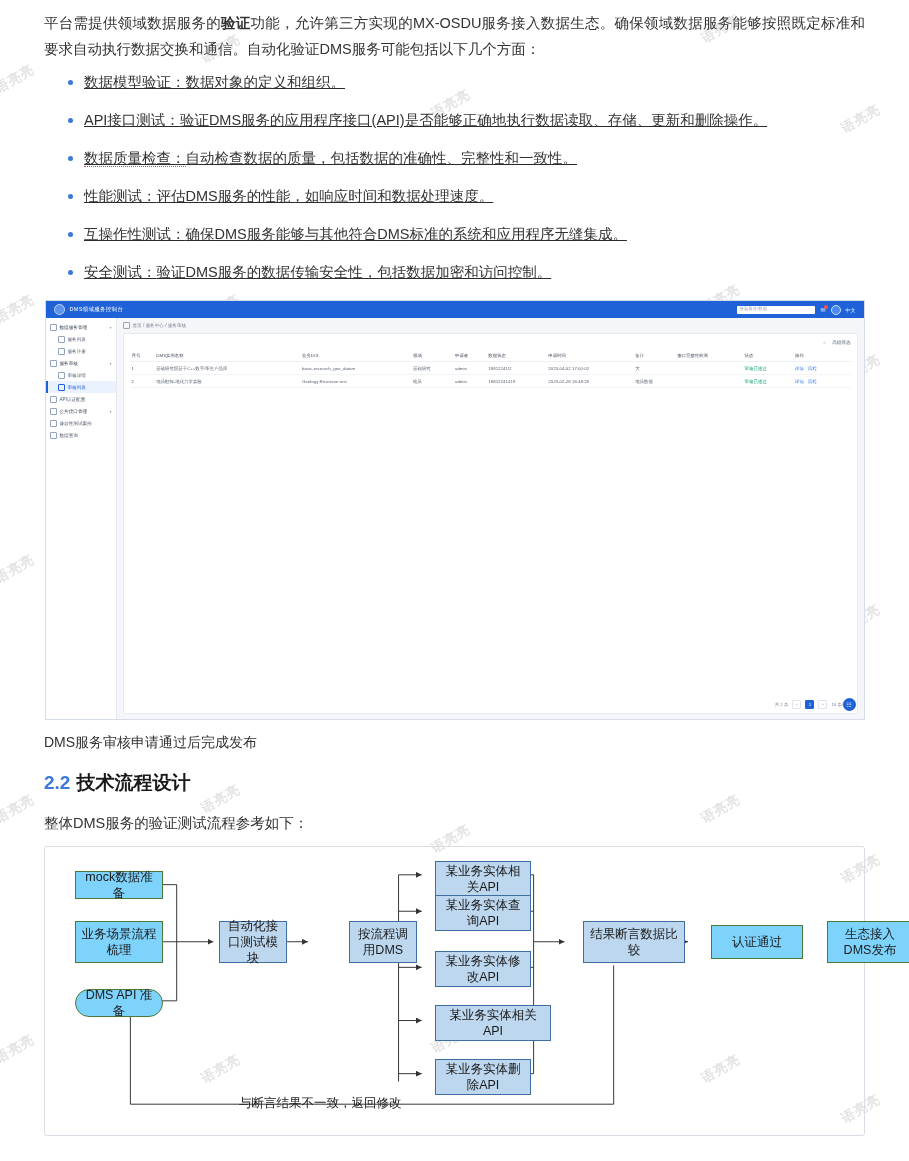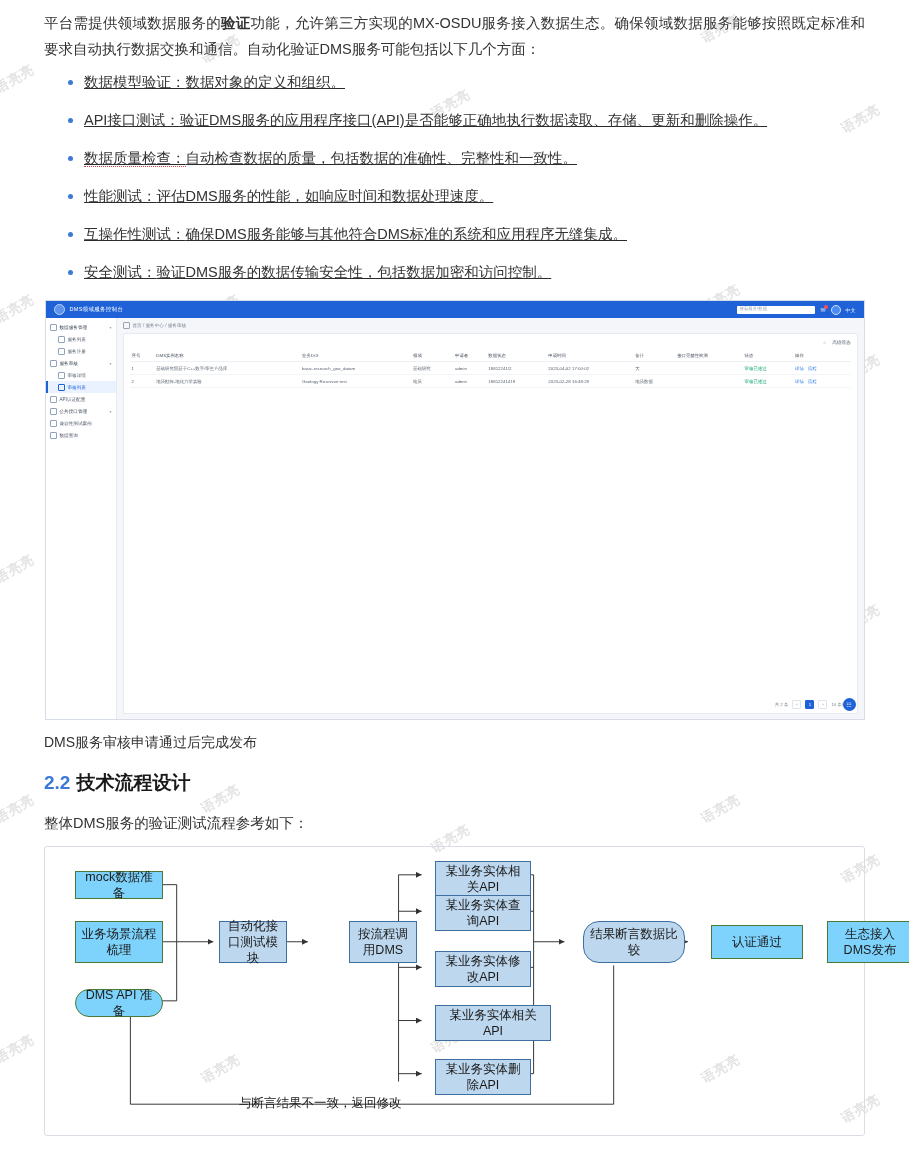--- a/index.html
+++ b/index.html
@@ -560,21 +560,21 @@
       <div class="node blue" style="left:376px; top:88px;  width:96px; height:36px;">
           <span>某业务实体修改API</span>
         </div>
       <div class="node blue" style="left:376px; top:142px; width:116px; height:36px;">
           <span>某业务实体相关API</span>
         </div>
       <div class="node blue" style="left:376px; top:196px; width:96px; height:36px;">
           <span>某业务实体删除API</span>
         </div>
 
-      <div class="node blue" style="left:524px; top:58px;  width:102px; height:42px;border-radius:16px;">
+      <div class="node blue" style="left:524px; top:58px;  width:102px; height:42px;">
           <span>结果断言数据比较</span>
         </div>
       <div class="node green" style="left:652px; top:62px;  width:92px; height:34px;">
           <span>认证通过</span>
         </div>
       <div class="node green" style="left:768px; top:58px;  width:86px; height:42px;">
           <span>生态接入DMS发布</span>
         </div>
 
       <div class="flow-note" style="left:140px; top:232px;margin-left:40px;">与断言结果不一致，返回修改</div>

